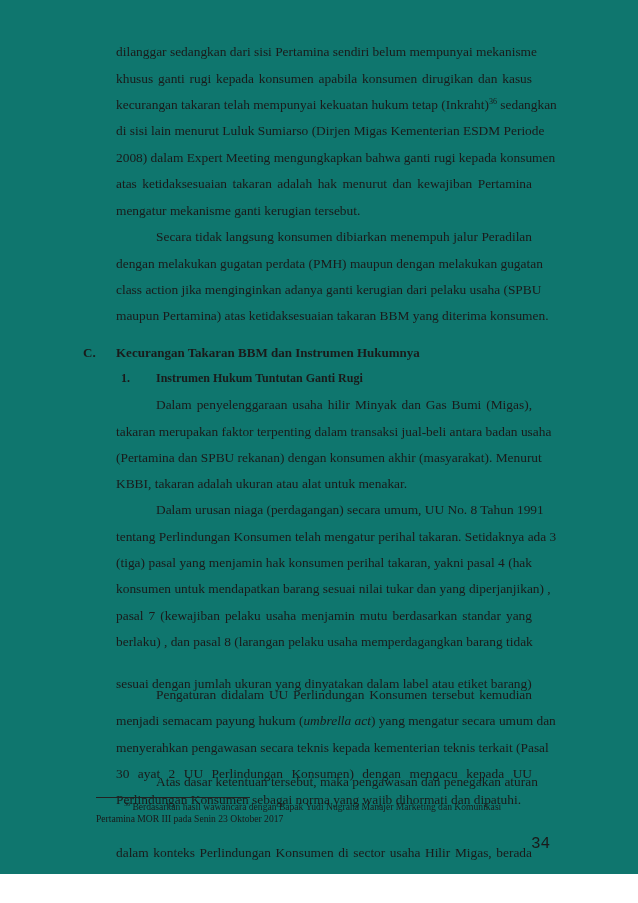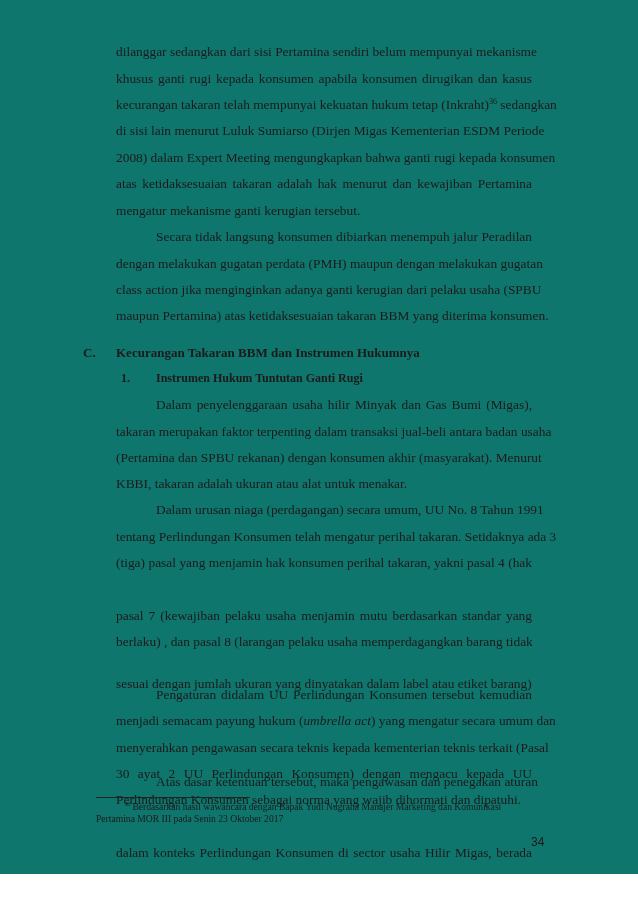--- a/index.html
+++ b/index.html
@@ -11,21 +11,21 @@
   .j { text-align: justify; text-align-last: justify; }
   .ind { padding-left: 40px; width: 376px; }
   .head-c { position: absolute; left: 83px; top: 345px; font-size: 13px; font-weight: bold; white-space: nowrap; }
   .head-c .lbl { display: inline-block; width: 33px; }
   .head-1 { position: absolute; left: 121px; top: 371px; font-size: 12px; font-weight: bold; white-space: nowrap; }
   .head-1 .lbl { display: inline-block; width: 35px; }
   sup { font-size: 8px; vertical-align: 5px; line-height: 0; }
   .rule { position: absolute; left: 96px; top: 797px; width: 154px; height: 1px; background: #222; }
   .fn { position: absolute; font-size: 9.6px; line-height: 12px; white-space: nowrap; }
   .fn sup { font-size: 6px; vertical-align: 4px; }
-  .pnum { position: absolute; left: 531px; top: 835px; font-family: Liberation Sans, sans-serif; font-size: 12px; }
+  .pnum { position: absolute; left: 531px; top: 835px; font-family: Liberation Mono, monospace; font-size: 16px; }
   em { font-style: italic; }
 </style>
 </head>
 <body>
 
 <div class="page">
 
   <div class="line j" style="top:44px">dilanggar sedangkan dari sisi Pertamina sendiri belum mempunyai mekanisme</div>
   <div class="line j" style="top:71px">khusus ganti rugi kepada konsumen apabila konsumen dirugikan dan kasus</div>
   <div class="line j" style="top:97px"><span>kecurangan takaran telah mempunyai kekuatan hukum tetap (Inkraht)</span><sup>36</sup><span> sedangkan</span></div>
@@ -48,20 +48,21 @@
   </div>
 
   <div class="line j ind" style="top:397px">Dalam penyelenggaraan usaha hilir Minyak dan Gas Bumi (Migas),</div>
   <div class="line j" style="top:424px">takaran merupakan faktor terpenting dalam transaksi jual-beli antara badan usaha</div>
   <div class="line j" style="top:450px">(Pertamina dan SPBU rekanan) dengan konsumen akhir (masyarakat). Menurut</div>
   <div class="line" style="top:476px">KBBI, takaran adalah ukuran atau alat untuk menakar.</div>
 
   <div class="line j ind" style="top:502px">Dalam urusan niaga (perdagangan) secara umum, UU No. 8 Tahun 1991</div>
   <div class="line j" style="top:529px">tentang Perlindungan Konsumen telah mengatur perihal takaran. Setidaknya ada 3</div>
   <div class="line j" style="top:555px">(tiga) pasal yang menjamin hak konsumen perihal takaran, yakni pasal 4 (hak</div>
+  <div class="line j" style="top:581px">konsumen untuk mendapatkan barang sesuai nilai tukar dan yang diperjanjikan) ,</div>
   <div class="line j" style="top:608px">pasal 7 (kewajiban pelaku usaha menjamin mutu berdasarkan standar yang</div>
   <div class="line j" style="top:634px">berlaku) , dan pasal 8 (larangan pelaku usaha memperdagangkan barang tidak</div>
   <div class="line" style="top:676px">sesuai dengan jumlah ukuran yang dinyatakan dalam label atau etiket barang)</div>
 
   <div class="line j ind" style="top:687px">Pengaturan didalam UU Perlindungan Konsumen tersebut kemudian</div>
   <div class="line j" style="top:713px"><span>menjadi semacam payung hukum (</span><em>umbrella act</em><span>) yang mengatur secara umum dan</span></div>
   <div class="line j" style="top:740px">menyerahkan pengawasan secara teknis kepada kementerian teknis terkait (Pasal</div>
   <div class="line j" style="top:766px">30 ayat 2 UU Perlindungan Konsumen) dengan mengacu kepada UU</div>
   <div class="line" style="top:792px">Perlindungan Konsumen sebagai norma yang wajib dihormati dan dipatuhi.</div>
 

